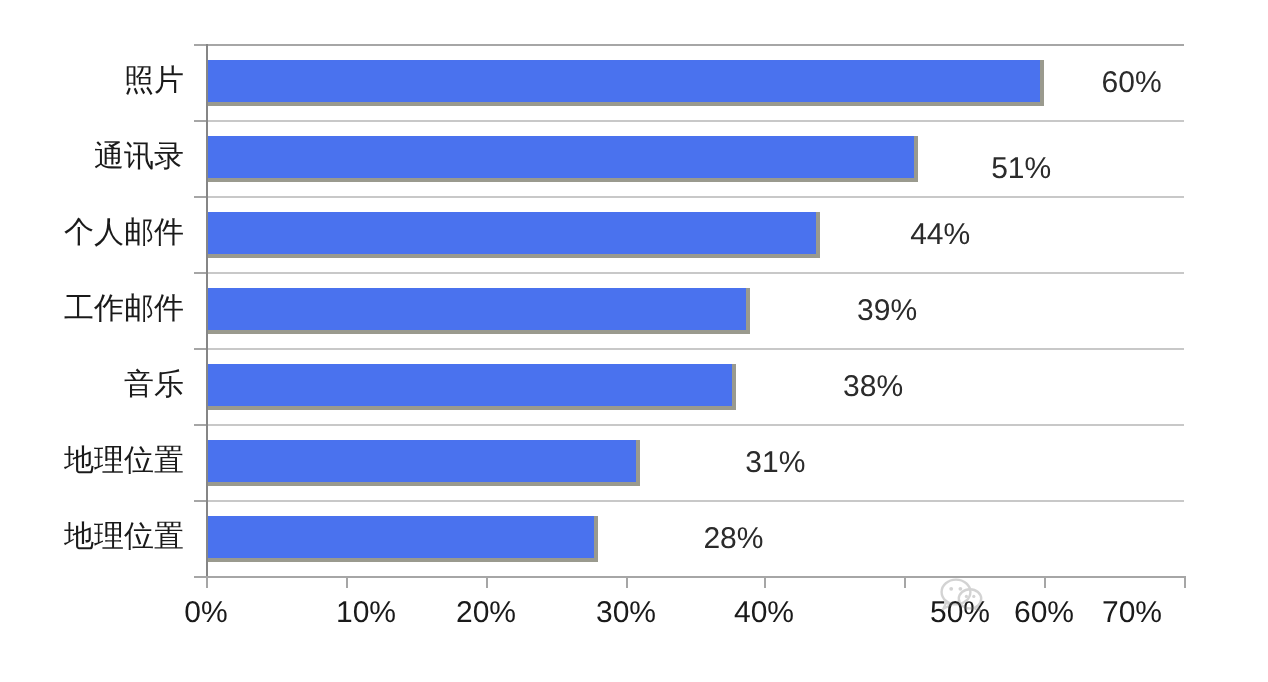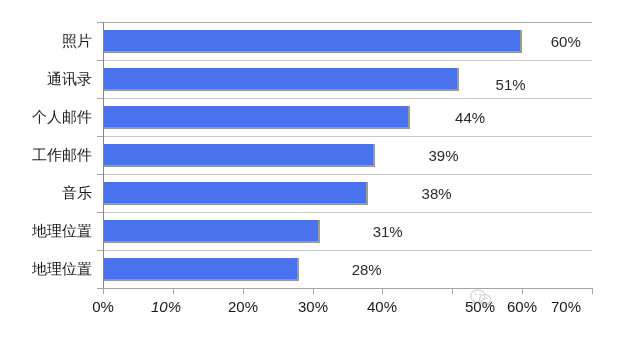--- a/index.html
+++ b/index.html
@@ -228,21 +228,21 @@
       <div class="x-tick" style="left: 173px;"></div>
       <div class="x-tick" style="left: 243px;"></div>
       <div class="x-tick" style="left: 313px;"></div>
       <div class="x-tick" style="left: 382px;"></div>
       <div class="x-tick" style="left: 452px;"></div>
       <div class="x-tick" style="left: 522px;"></div>
       <div class="x-tick" style="left: 592px;"></div>
     </div>
   <div id="x-tick-labels">
       <div class="x-tick-label" style="left: 103px;">0%</div>
-      <div class="x-tick-label" style="left: 166px; font-style: italic;">10%</div>
+      <div class="x-tick-label" style="left: 183px;">10%</div>
       <div class="x-tick-label" style="left: 243px;">20%</div>
       <div class="x-tick-label" style="left: 313px;">30%</div>
       <div class="x-tick-label" style="left: 382px;">40%</div>
       <div class="x-tick-label" style="left: 480px;">50%</div>
       <div class="x-tick-label" style="left: 522px;">60%</div>
       <div class="x-tick-label" style="left: 566px;">70%</div>
     </div>
 
   <div id="watermark">
     <span class="wm-logo">

